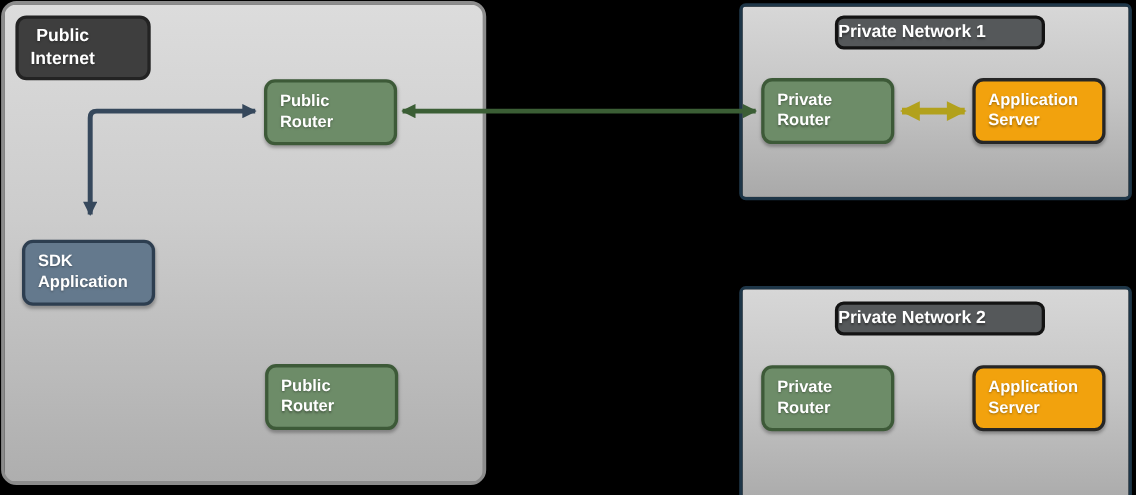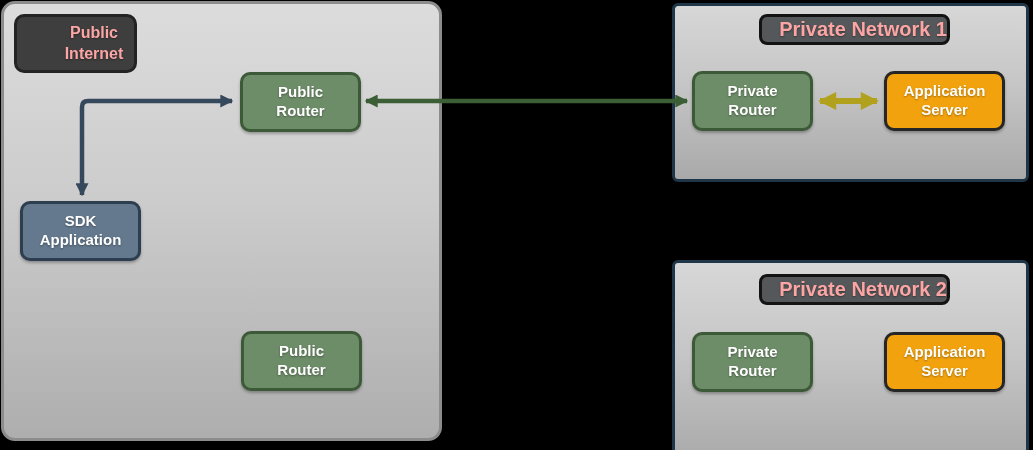--- a/index.html
+++ b/index.html
@@ -19,44 +19,44 @@
     border:3px solid #1e3648;border-radius:6px;
     background:linear-gradient(180deg,#d7d7d7 0%,#c6c6c6 45%,#a9a9a9 100%);
     box-shadow:0 3px 5px rgba(0,0,0,0.45);
   }
   #pn1{left:672px;top:3px;height:179px;}
   #pn2{left:672px;top:260px;height:206px;}
 
   .node{
     position:absolute;box-sizing:border-box;
     width:121px;height:60px;border-radius:10px;
-    display:flex;align-items:center;justify-content:center;text-align:center;
+    display:flex;align-items:center;justify-content:center;text-align:left;
     color:#fff;font-weight:bold;font-size:15px;line-height:1.25;
     text-shadow:0 1px 2px rgba(0,0,0,0.35);
     box-shadow:0 2px 3px rgba(0,0,0,0.28);
   }
   .node span{max-width:92px;display:inline-block;}
   .node-green{background:#6d8c68;border:3px solid #3d5a38;}
-  .node-slate{background:#64798d;border:3px solid #2d3e50;}
+  .node-slate{background:#64798d;border:3px solid #2d3e50;margin-top:17px;}
   .node-brick{background:#a4512e;border:3px solid #722d10;}
   .node-amber{background:#f2a20d;border:3px solid #262626;}
 
   .tag{
     position:absolute;box-sizing:border-box;border-radius:10px;
-    display:flex;align-items:center;justify-content:flex-end;text-align:center;
-    color:#fca5a5;font-weight:bold;text-shadow:0 1px 2px rgba(0,0,0,0.4);
+    display:flex;align-items:center;justify-content:flex-start;text-align:center;
+    color:#ffffff;font-weight:bold;text-shadow:0 1px 2px rgba(0,0,0,0.4);
   }
   #lbl-public-internet{
     left:10px;top:10px;width:123px;height:59px;
     background:#3e3e3e;border:3px solid #232323;font-size:16px;line-height:1.3;
   }
   #lbl-public-internet span{max-width:80px;}
   .net-title{
     left:84px;width:191px;height:31px;border-radius:8px;
-    background:#55585a;border:3px solid #131313;font-size:20px;
+    background:#55585a;border:3px solid #131313;font-size:16px;
   }
   #pn1 .net-title{top:8px;}
   #pn2 .net-title{top:11px;}
 
   
   #node-public-router-top{left:236px;top:68px;}
   #node-sdk-application{left:16px;top:197px;}
   #node-controller{left:237px;top:197px;}
   #node-public-router-bottom{left:237px;top:327px;}
   

